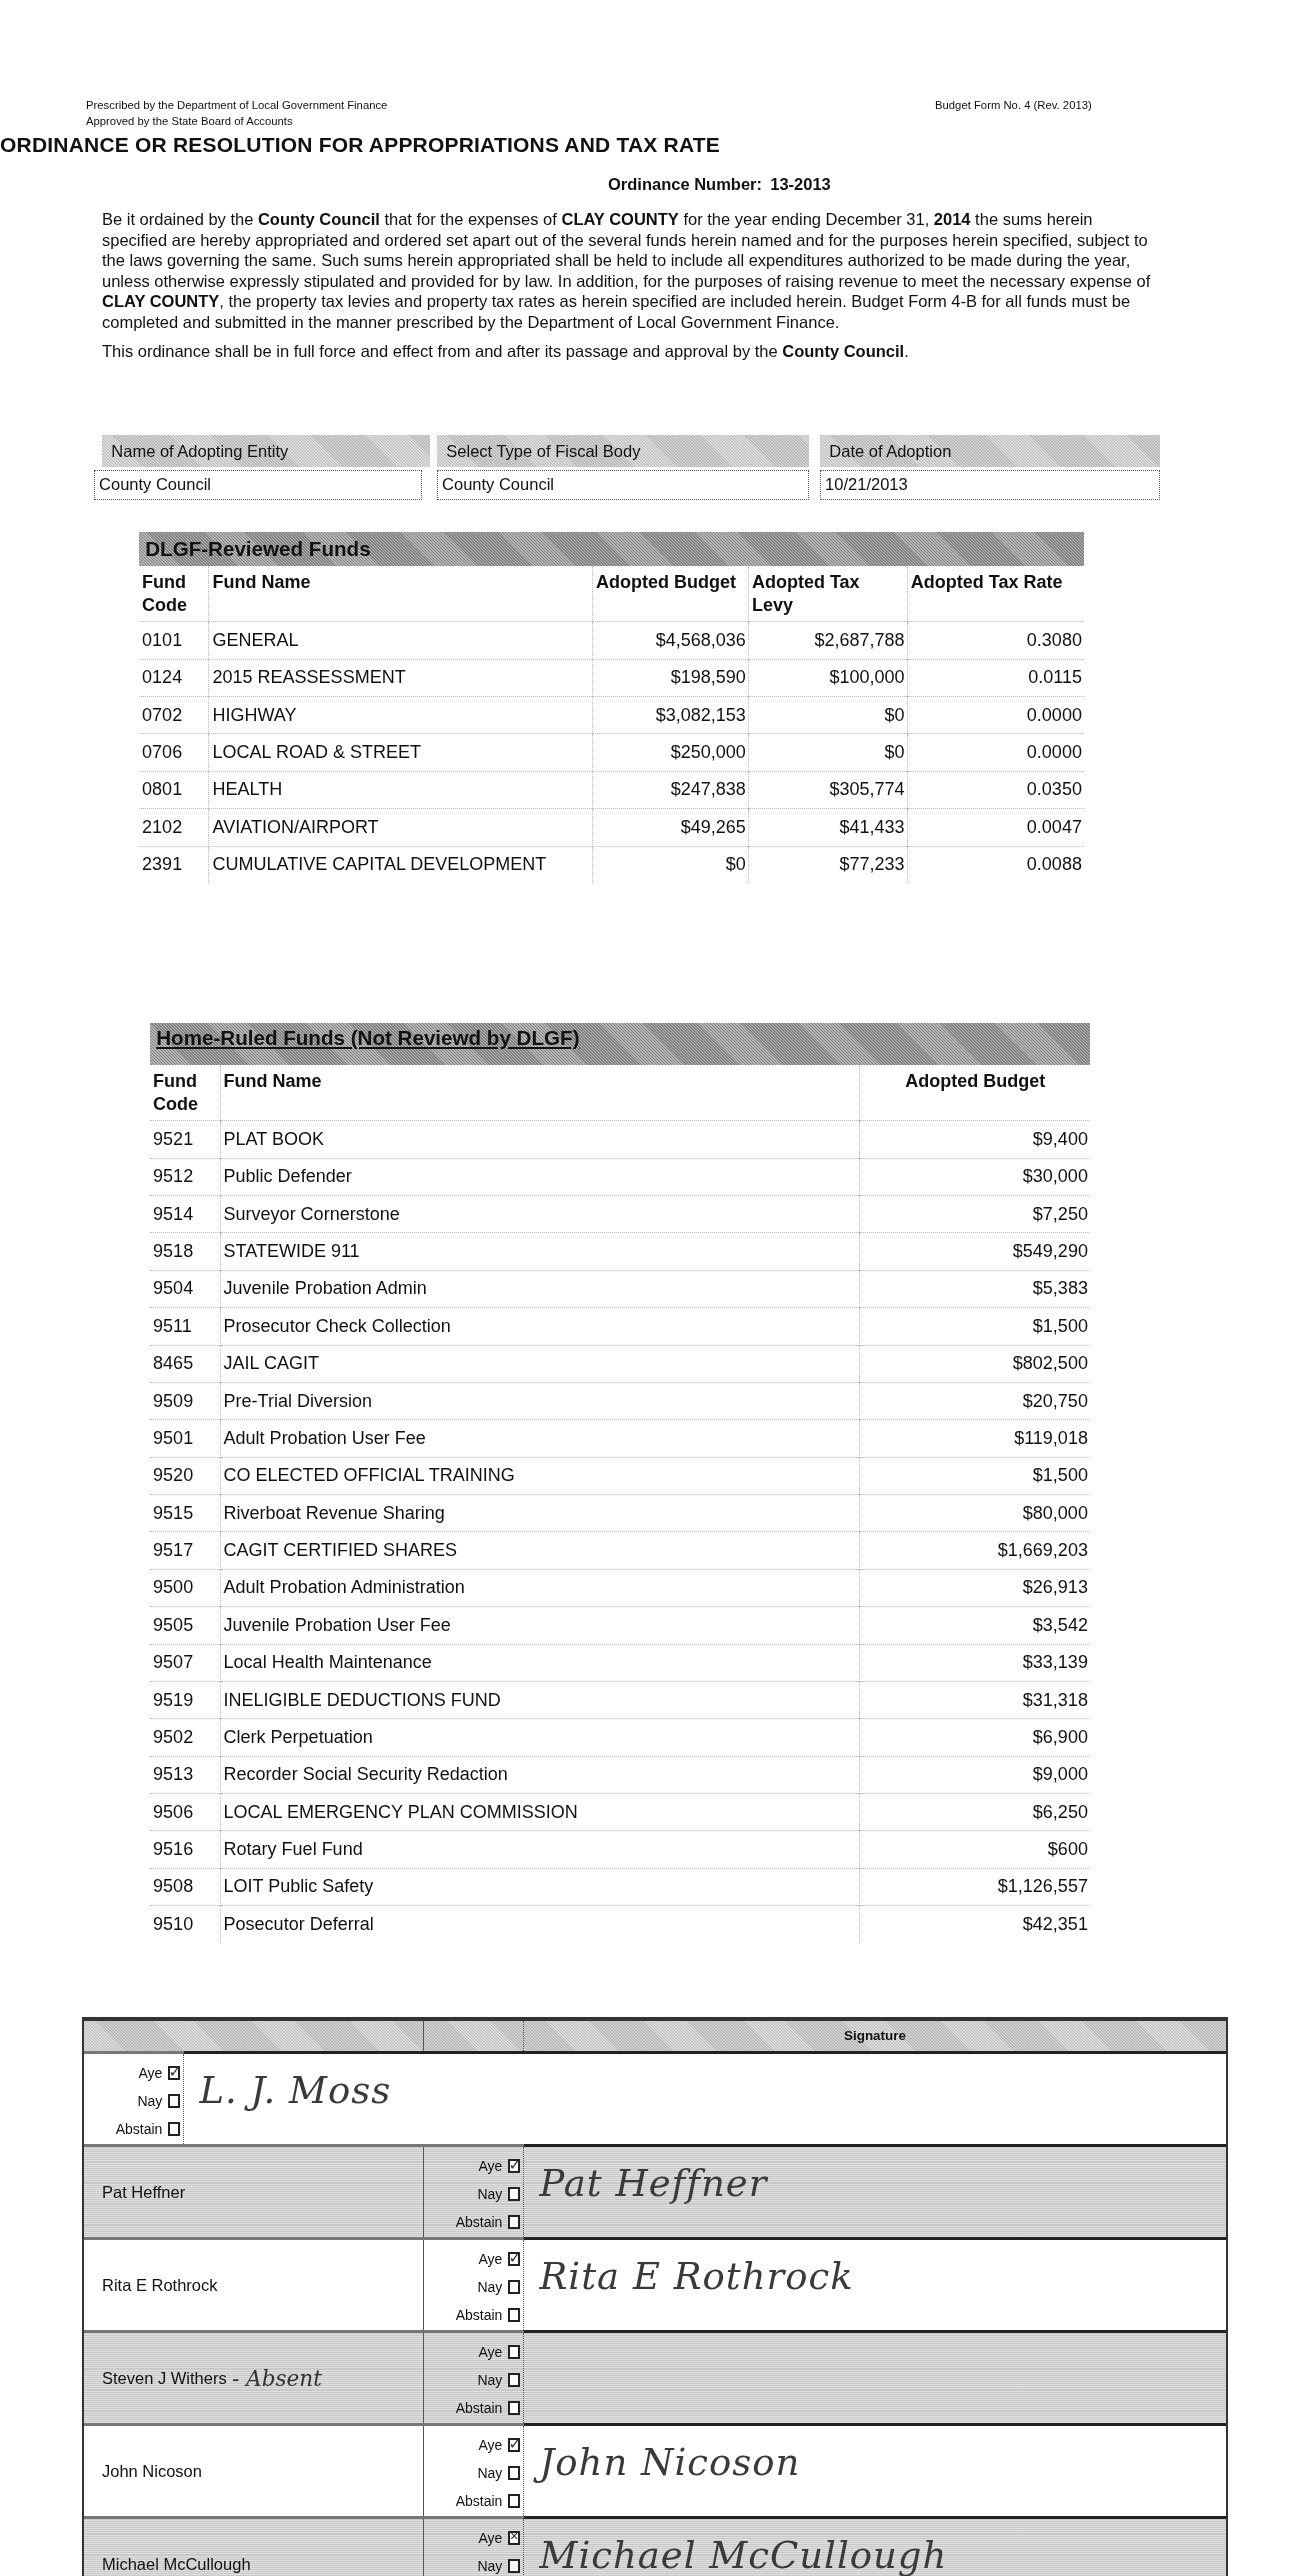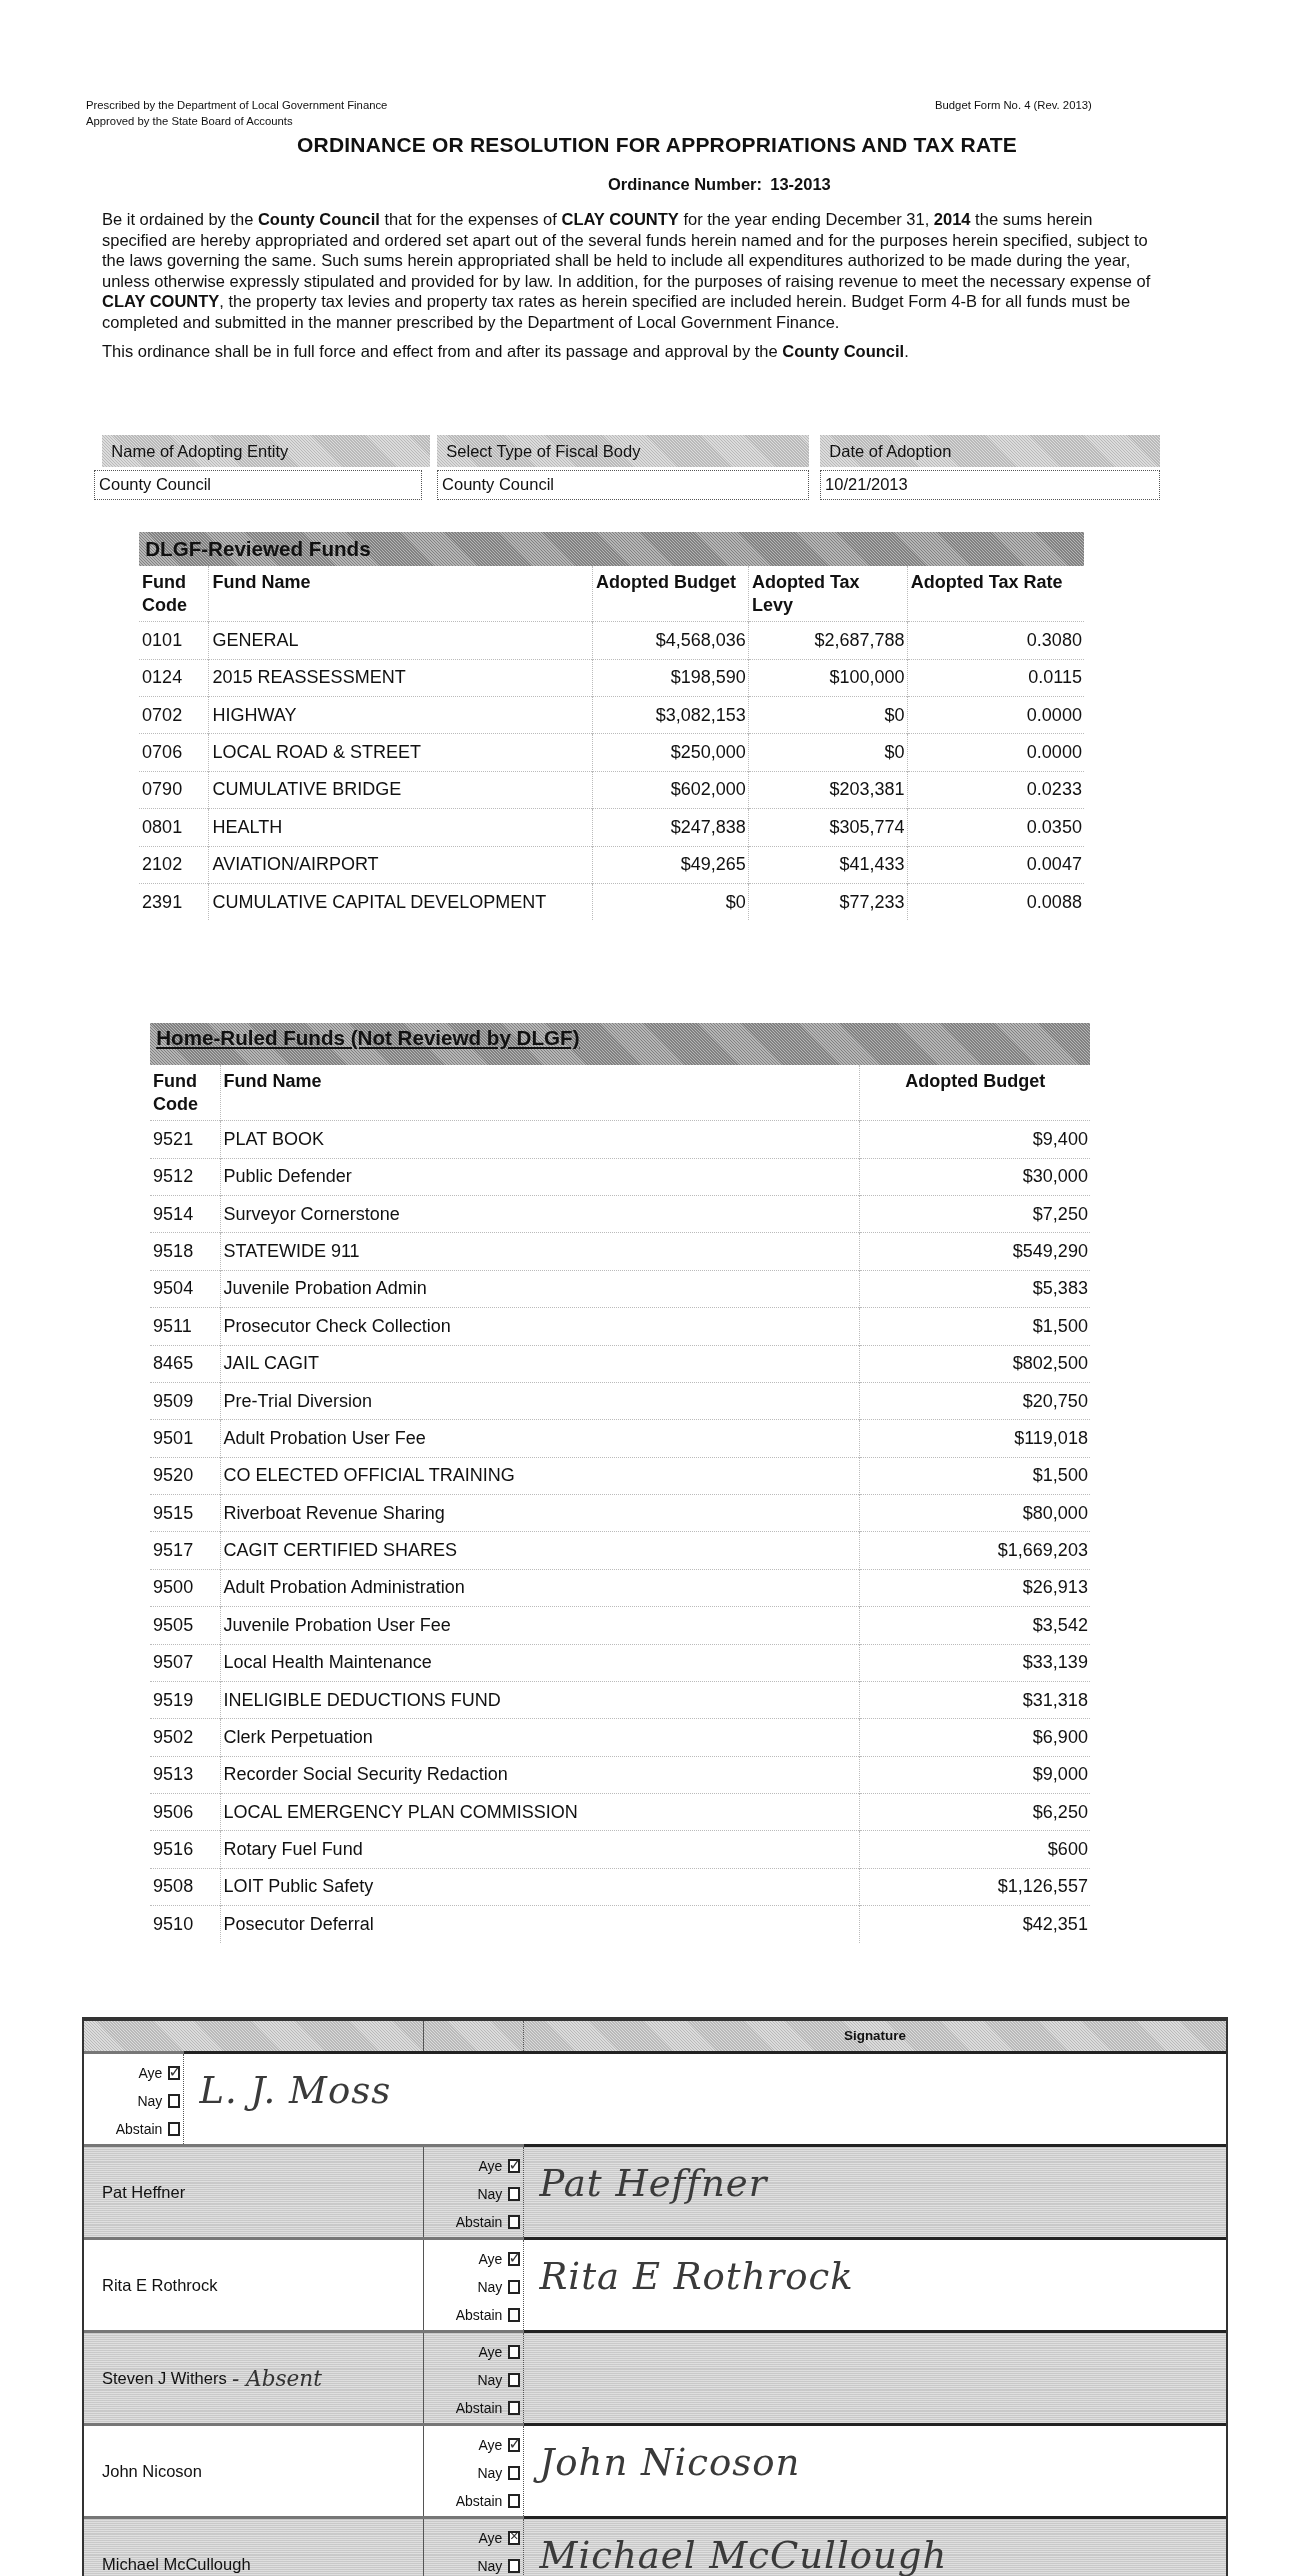--- a/index.html
+++ b/index.html
@@ -4,21 +4,21 @@
 <style>
   html, body { margin: 0; padding: 0; background: #ffffff; }
   body {
     width: 1314px; height: 2949px; position: relative; overflow: hidden;
     font-family: "Liberation Sans", sans-serif; color: #111;
   }
   .abs { position: absolute; }
   .small { font-size: 11.3px; line-height: 15.5px; }
   #prescribed { left: 86px; top: 98px; }
   #budget-form { left: 935px; top: 98px; }
-  #doc-title { left: 0; width: 1314px; top: 133px; text-align: center; font-size: 21px; font-weight: bold; letter-spacing: 0.2px; }
+  #doc-title { left: 0; width: 1314px; top: 133px; font-size: 21px; font-weight: bold; letter-spacing: 0.2px; }
   #ord-num { left: 608px; top: 175px; font-size: 16.5px; font-weight: bold; }
   #ord-num .val { margin-left: 8.2px; }
   #body-text { left: 102px; top: 209px; width: 1051px; font-size: 16.5px; line-height: 20.6px; }
   #body-text p { margin: 0 0 8.2px 0; }
   #body-text b { font-weight: bold; }
 
   .hatch {
     background-color: #c9c9c9;
     background-image: repeating-linear-gradient(45deg, rgba(255,255,255,0.35) 0 1px, rgba(0,0,0,0.08) 1px 2.1px);
   }
@@ -122,27 +122,20 @@
           <td class="num">0.0000</td>
         </tr>
         <tr>
           <td>0706</td>
           <td>LOCAL ROAD &amp; STREET</td>
           <td class="num">$250,000</td>
           <td class="num">$0</td>
           <td class="num">0.0000</td>
         </tr>
         <tr>
-          <td>0790</td>
-          <td>CUMULATIVE BRIDGE</td>
-          <td class="num">$602,000</td>
-          <td class="num">$203,381</td>
-          <td class="num">0.0233</td>
-        </tr>
-        <tr>
           <td>0801</td>
           <td>HEALTH</td>
           <td class="num">$247,838</td>
           <td class="num">$305,774</td>
           <td class="num">0.0350</td>
         </tr>
         <tr>
           <td>2102</td>
           <td>AVIATION/AIRPORT</td>
           <td class="num">$49,265</td>

